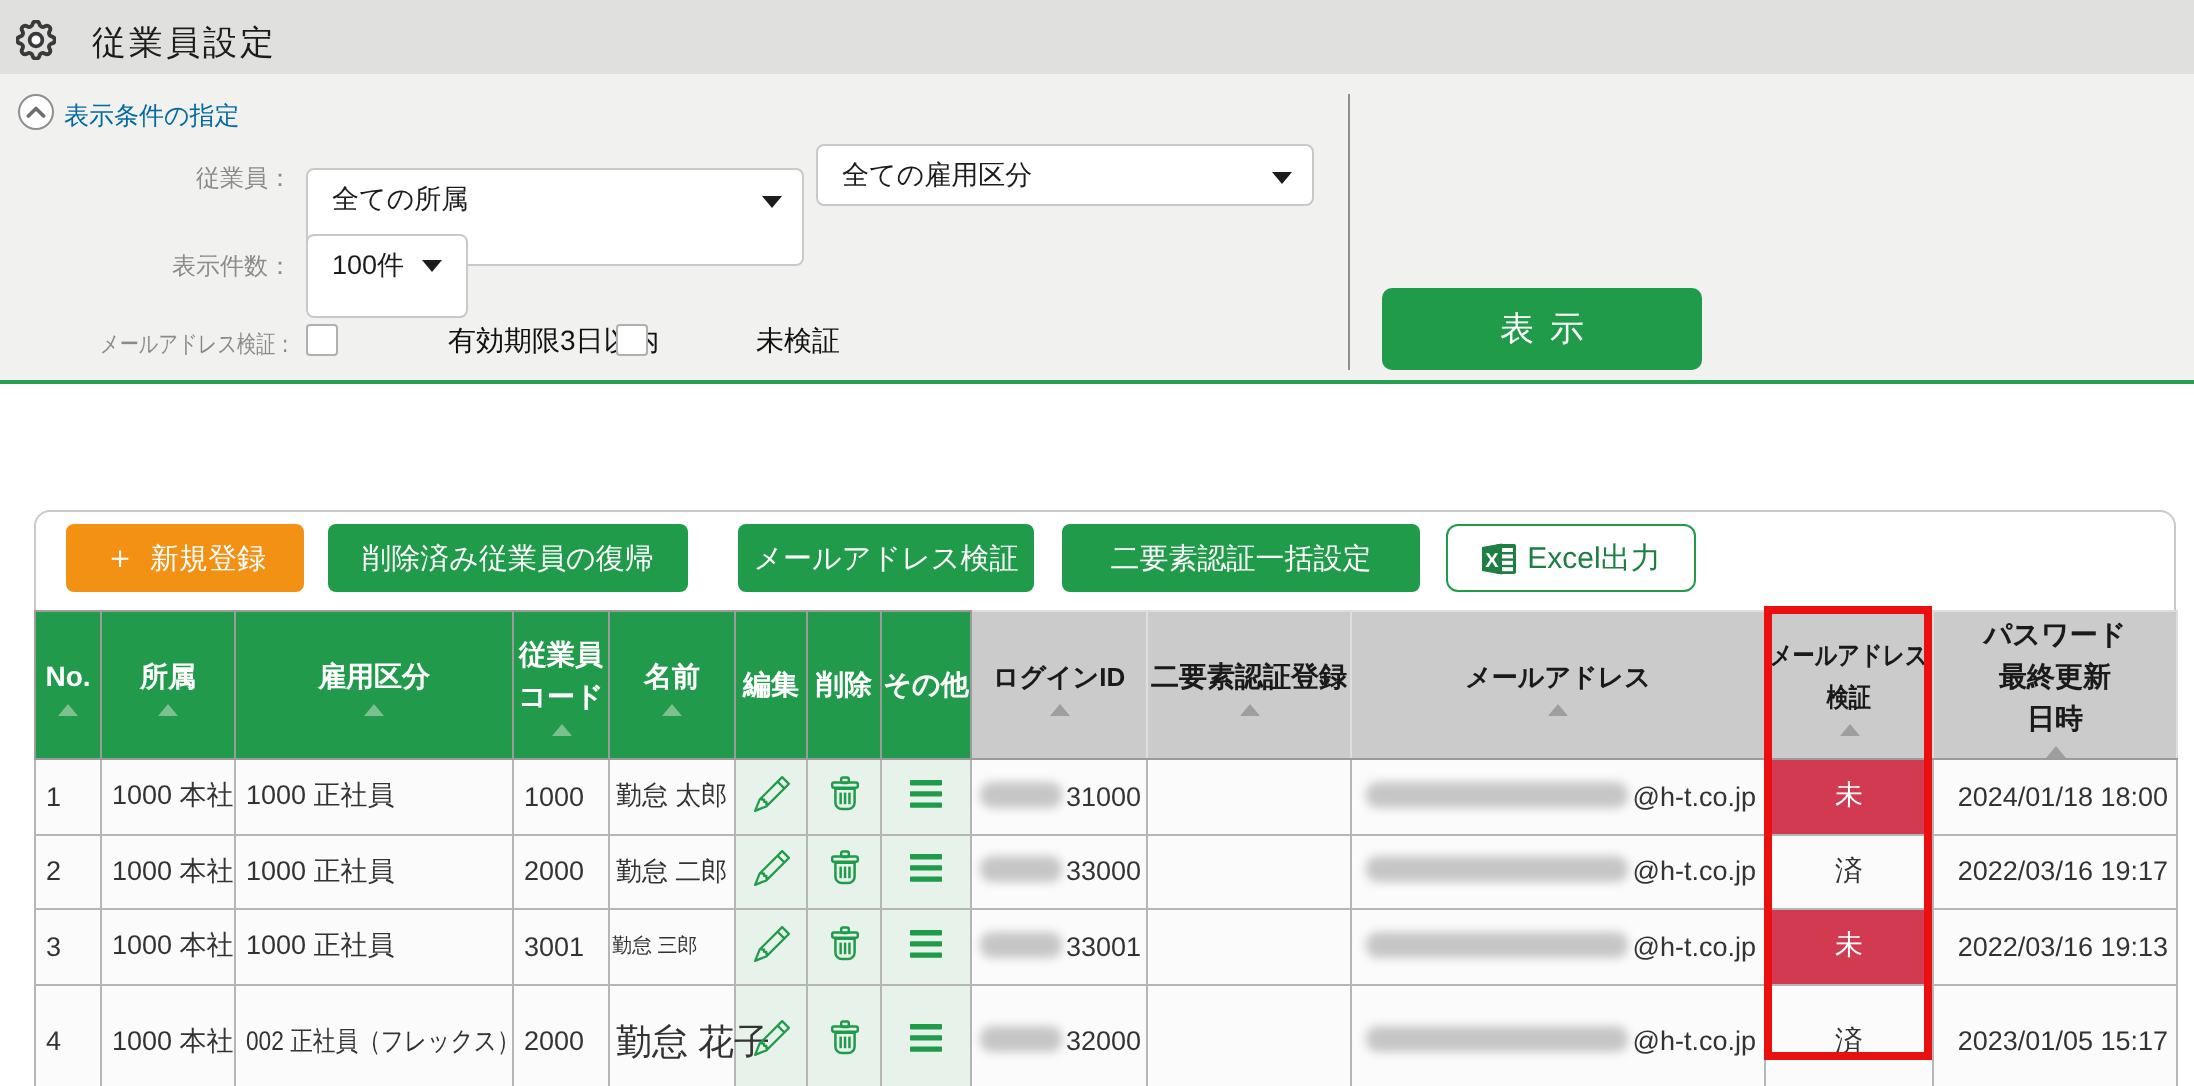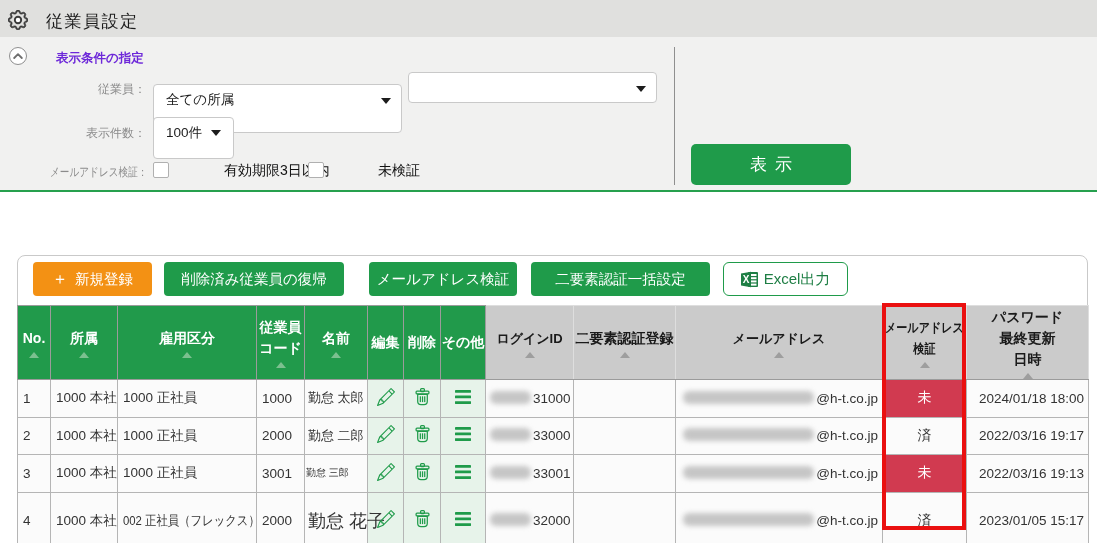--- a/index.html
+++ b/index.html
@@ -3,21 +3,21 @@
 <meta charset="utf-8">
 <style>
 * { margin:0; padding:0; box-sizing:border-box; }
 html,body { width:1097px; height:543px; background:#fff; font-family:"Liberation Sans",sans-serif; overflow:hidden; }
 body { position:relative; }
 .abs { position:absolute; }
 .topbar { left:0; top:0; width:1097px; height:37px; background:#e0e0de; }
 .title { left:46px; top:10px; font-size:17px; letter-spacing:1.5px; color:#1c1c1c; }
 .panel { left:0; top:37px; width:1097px; height:155px; background:#f1f1f0; border-bottom:2px solid #26a04e; }
 .circ { left:9px; top:47px; width:18px; height:18px; border:1px solid #8f8f8f; border-radius:50%; background:#fff; }
-.ptitle { left:56px; top:50px; font-size:12.5px; color:#6d28d9;font-weight:bold; }
+.ptitle { left:32px; top:50px; font-size:12.5px; color:#0369a1; }
 .flabel { font-size:12px; color:#8b8b8b; text-align:right; width:120px; left:26px; white-space:nowrap; }
 .sel { background:#fff; border:1px solid #c9c9c9; border-radius:4px; font-size:13.5px; color:#1c1c1c; }
 .sel span { position:absolute; left:12px; top:0; line-height:29px; }
 .caret { position:absolute; width:0; height:0; border-left:5.5px solid transparent; border-right:5.5px solid transparent; border-top:6px solid #1c1c1c; }
 .cb { width:16px; height:16px; background:#fff; border:1px solid #b0b0b0; border-radius:2px; }
 .cblab { font-size:14px; color:#111;margin-left:47px; }
 .vdiv { left:674px; top:47px; width:1px; height:138px; background:#8f8f8f; }
 .showbtn { left:691px; top:144px; width:160px; height:41px; background:#1f9b4a; border-radius:5px; color:#fff; font-size:17px; text-align:center; line-height:41px; letter-spacing:8px; text-indent:8px; }
 .container { left:17px; top:255px; width:1071px; height:274px; border:1px solid #c9c9c9; border-radius:8px; background:#fff; }
 .btn { top:262px; height:34px; border-radius:4px; color:#fff; font-size:14.5px; display:flex; align-items:center; justify-content:center; }
@@ -78,20 +78,21 @@
     <polyline points="1.2,6 5,2.2 8.8,6" fill="none" stroke="#6e6e6e" stroke-width="1.8" stroke-linecap="round" stroke-linejoin="round"></polyline>
   </svg>
 <div class="abs ptitle">表示条件の指定</div>
 
 <div class="abs flabel" style="top:81px">従業員：</div>
 <div class="abs sel" style="left:153px;top:84px;width:249px;height:49px">
     <span style="line-height:30px">全ての所属</span>
     <i class="caret" style="right:10px;top:13px"></i>
   </div>
 <div class="abs sel" style="left:408px;top:72px;width:249px;height:31px">
+    <span style="line-height:30px">全ての雇用区分</span>
     <i class="caret" style="right:10px;top:13px"></i>
   </div>
 
 <div class="abs flabel" style="top:125px">表示件数：</div>
 <div class="abs sel" style="left:153px;top:117px;width:81px;height:42px">
     <span>100件</span>
     <i class="caret" style="right:12px;top:12px"></i>
   </div>
 
 <div class="abs flabel" style="top:164px;transform:scaleX(0.8);transform-origin:100% 50%">メールアドレス検証：</div>

